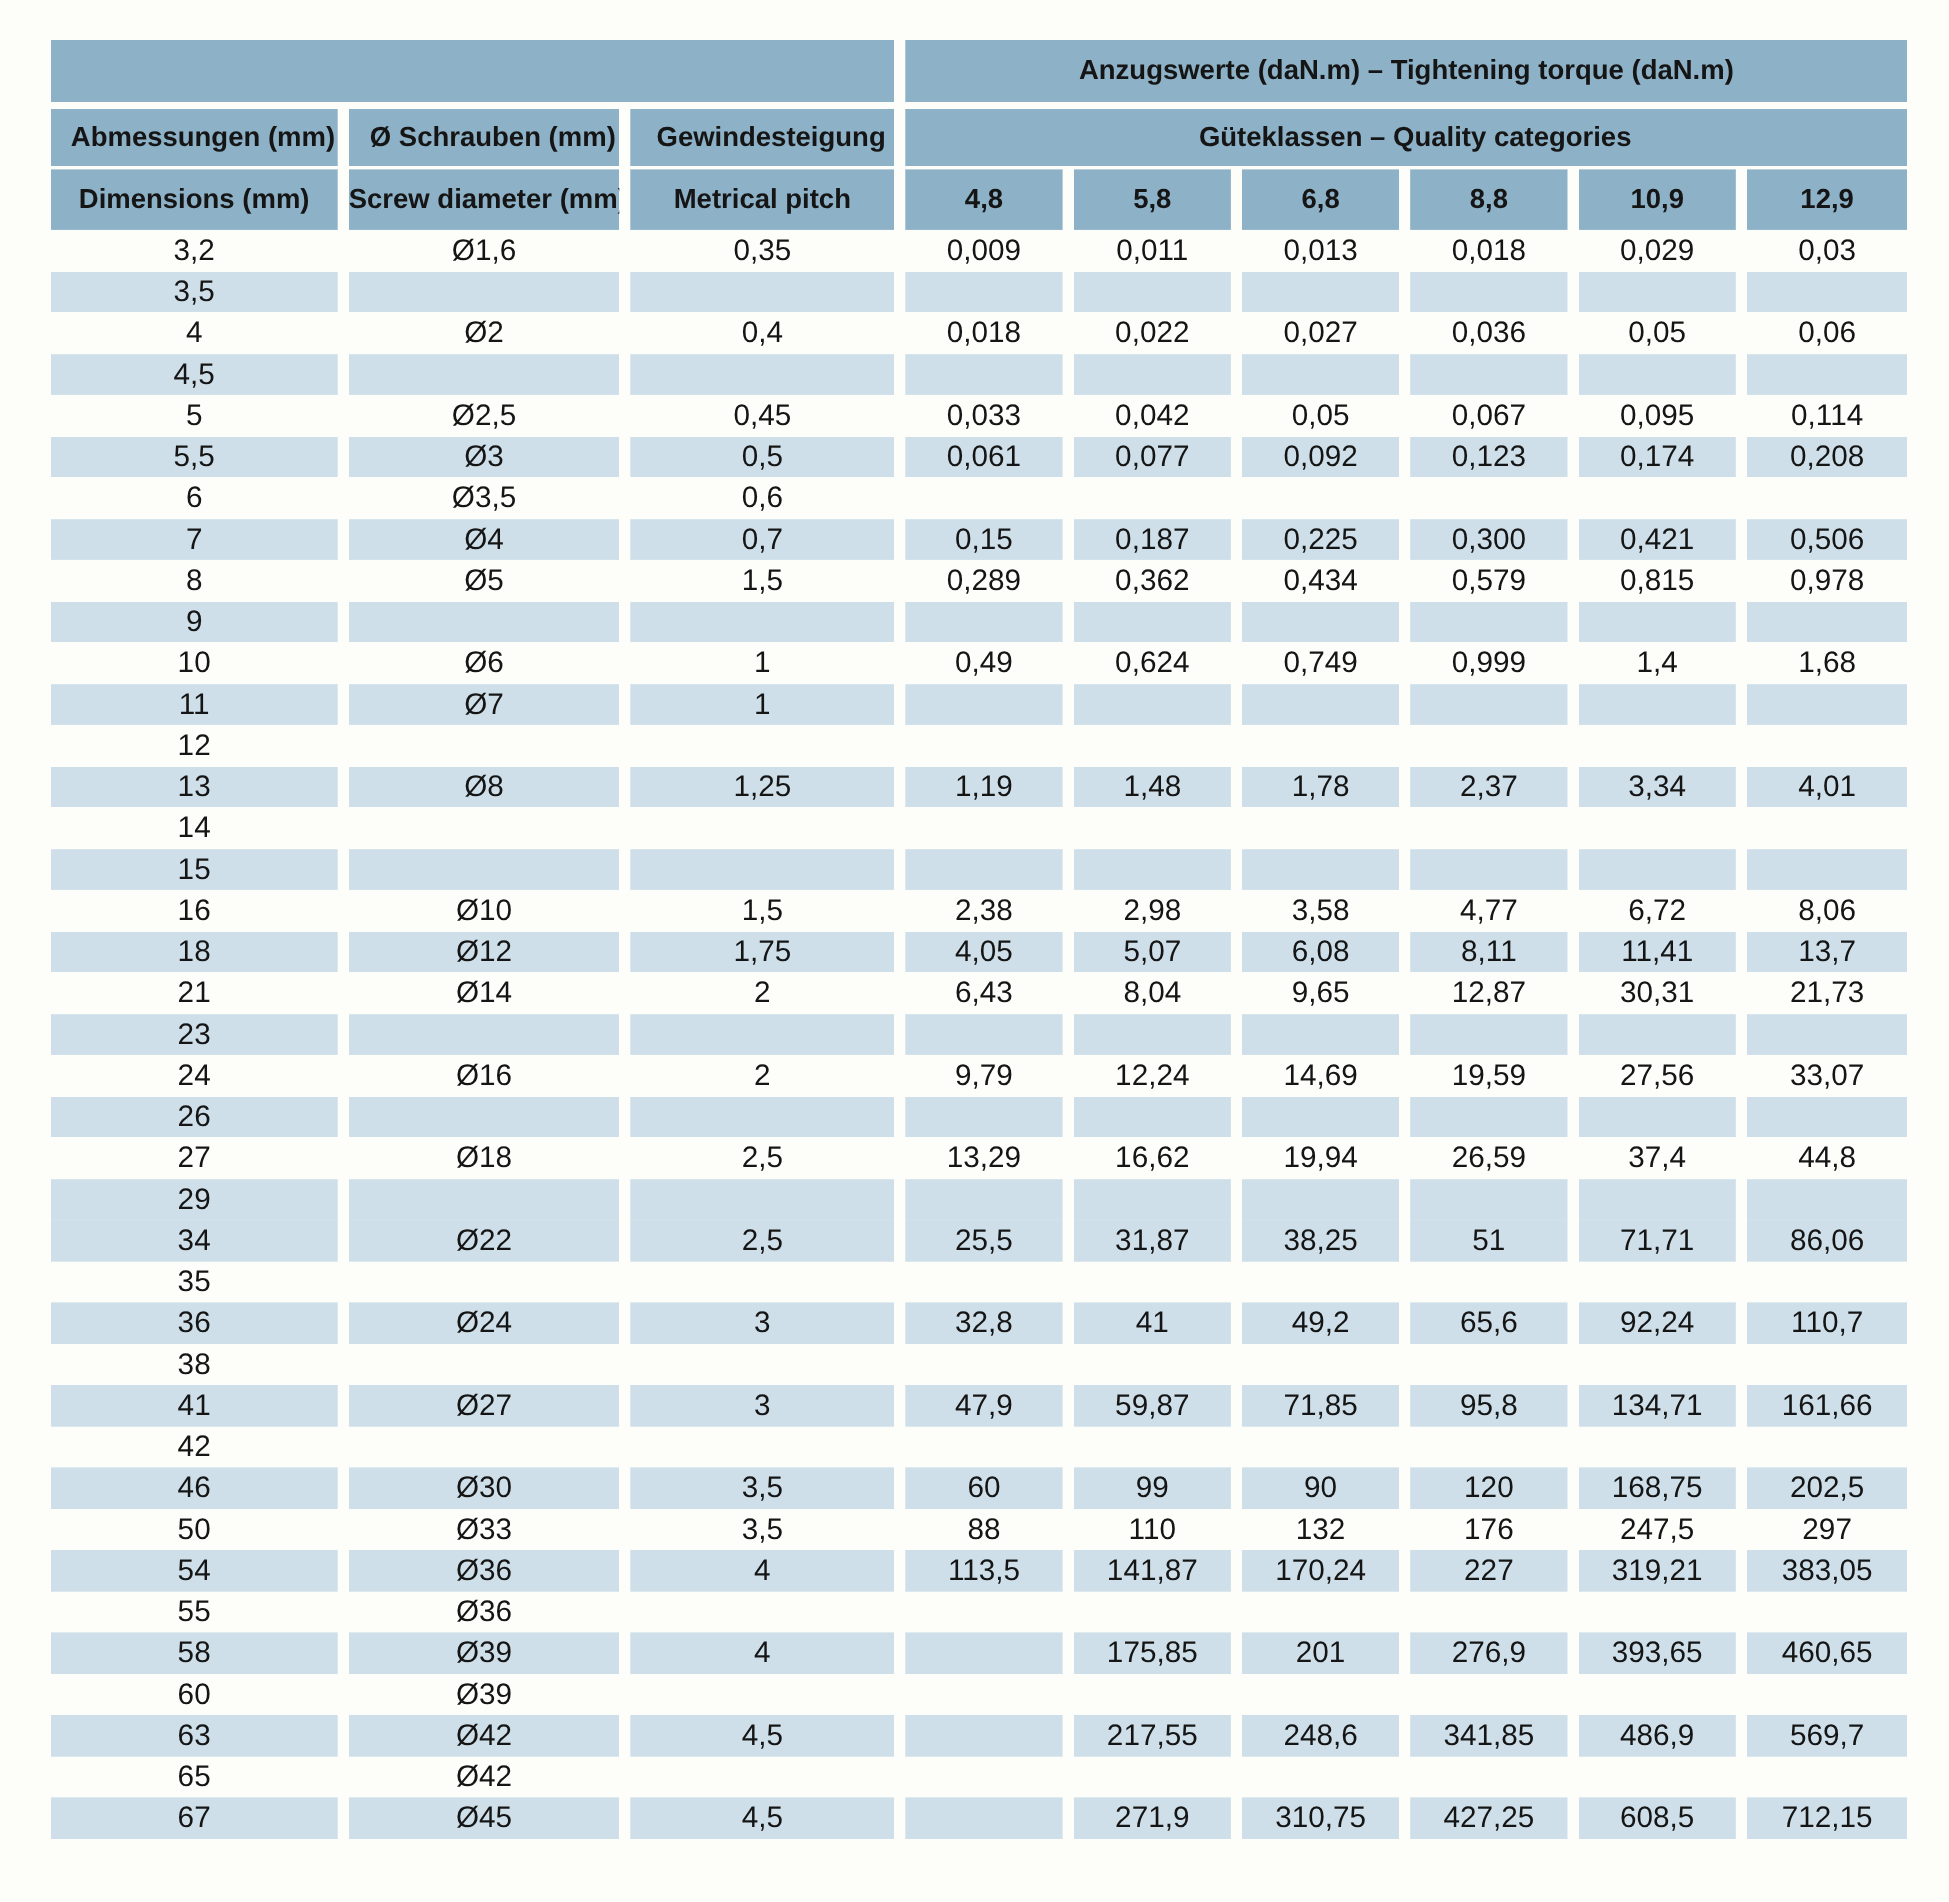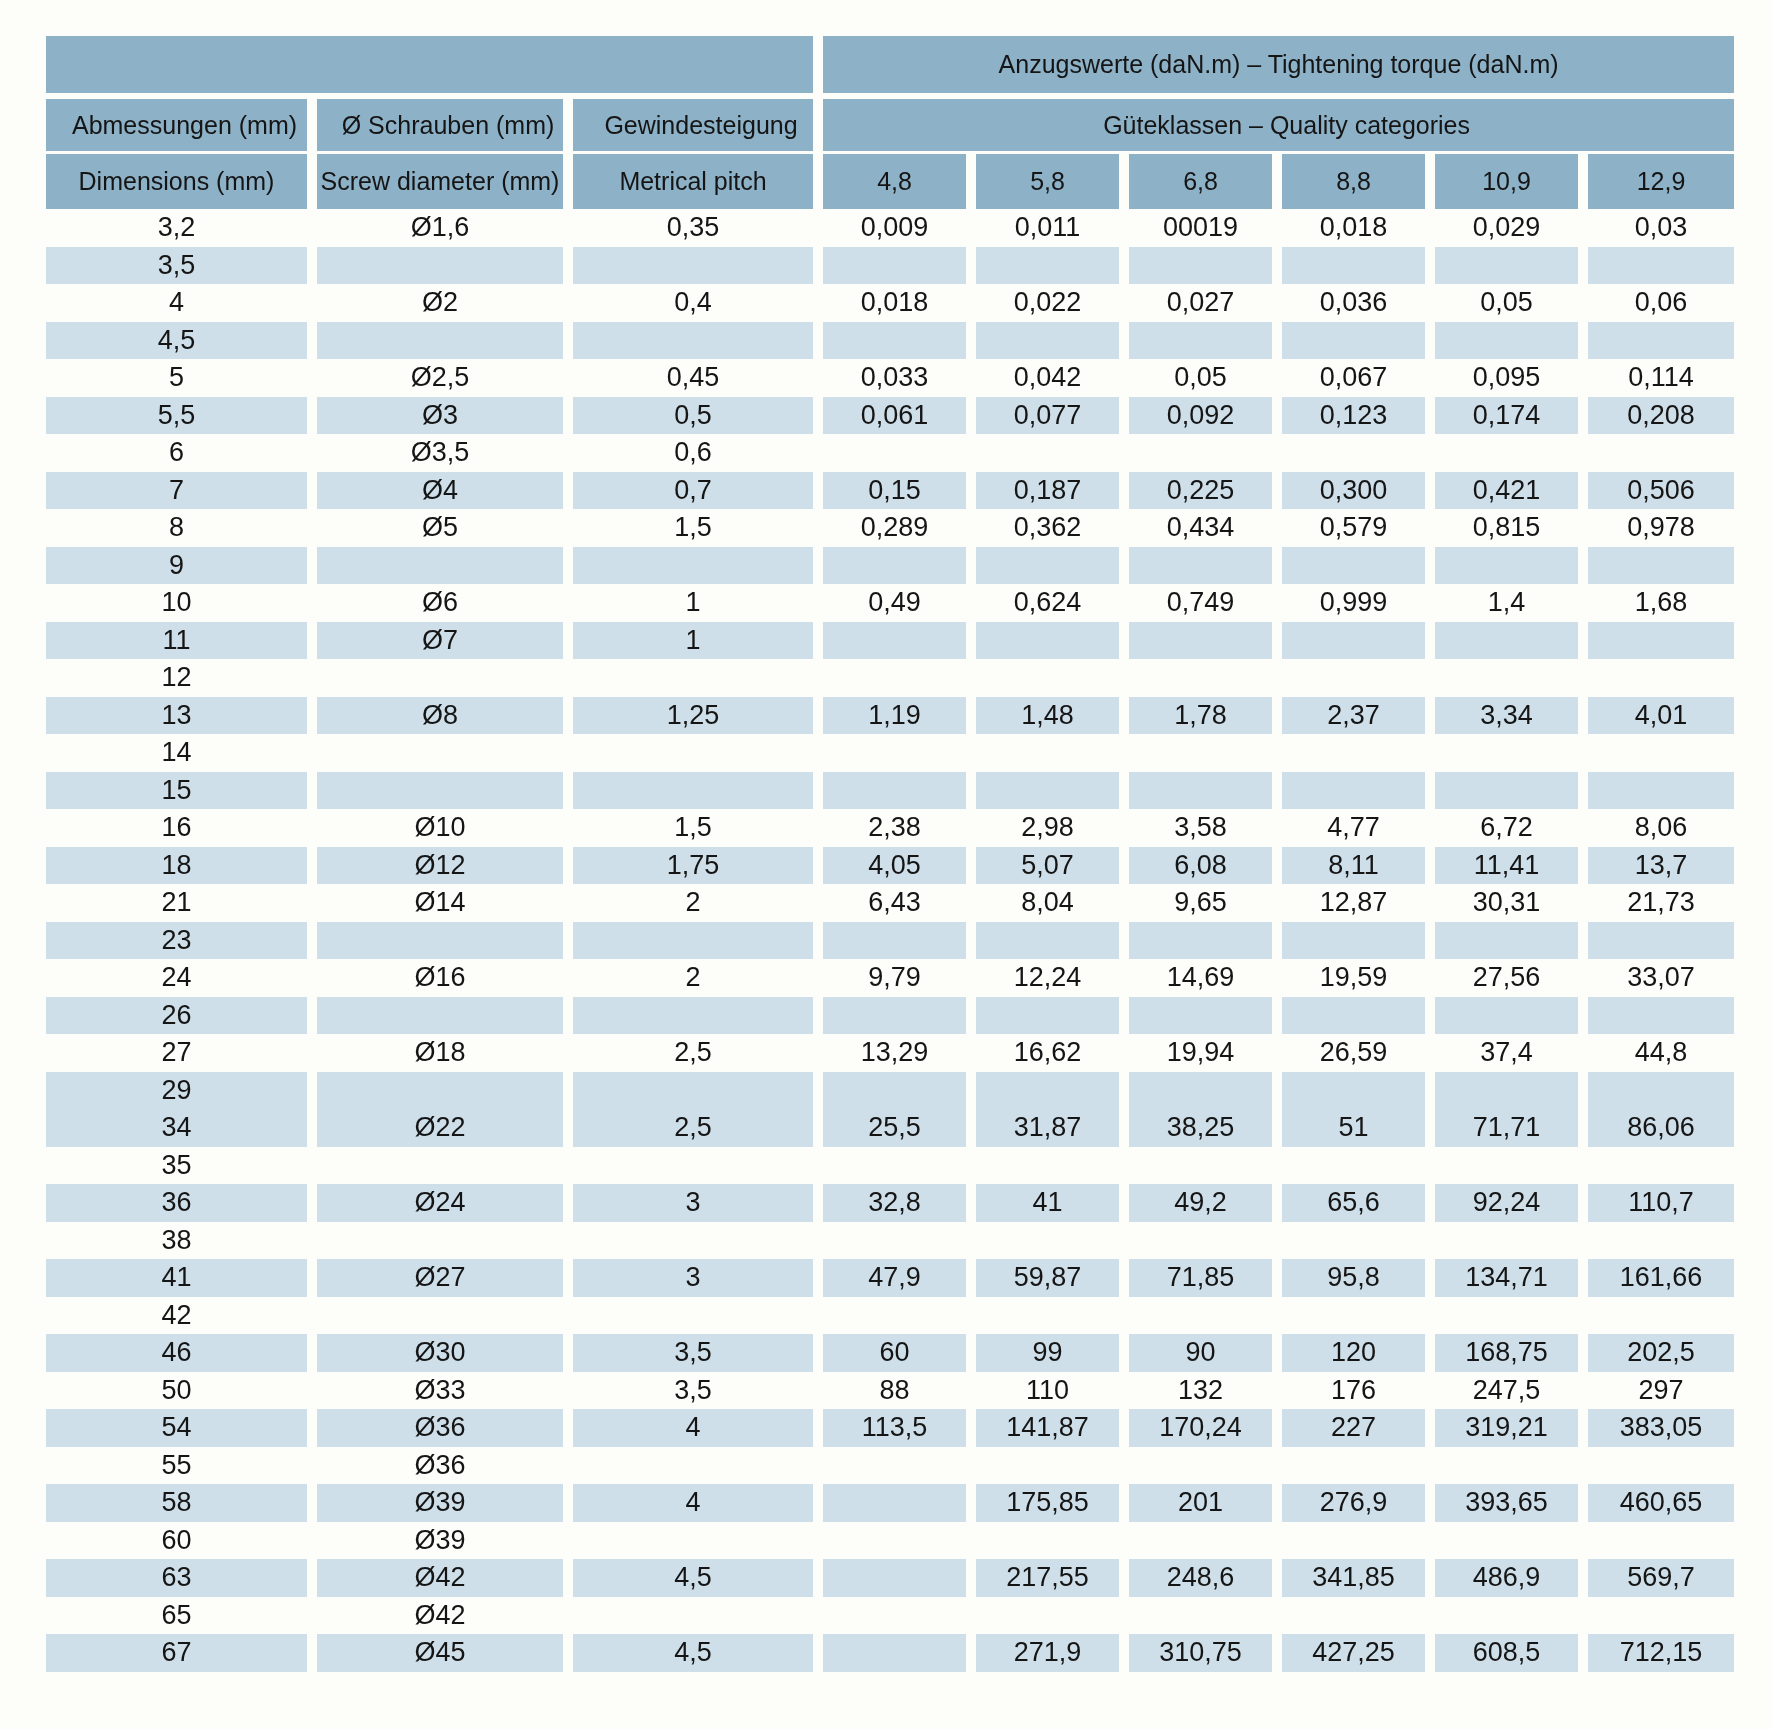--- a/index.html
+++ b/index.html
@@ -32,21 +32,21 @@
   th, td {
     padding: 0;
     margin: 0;
     text-align: center;
     vertical-align: middle;
     overflow: hidden;
     white-space: nowrap;
   }
   th.hdr {
     background: var(--header-bg);
-    font-weight: normal;
+    font-weight: bold;
     font-size: 25px;
     color: var(--text);
   }
   tr.h1 th { height: 57px; border-bottom: 6px solid var(--page-bg); }
   tr.h2 th { height: 52px; border-bottom: 3px solid var(--page-bg); padding-left: 16px; }
   tr.h3 th { height: 55px; }
   th.gap { border-right: 10px solid var(--page-bg); }
   tbody td {
     height: 37.5px;
     font-size: 27px;
@@ -93,21 +93,21 @@
       <th class="hdr">12,9</th>
     </tr>
   </thead>
   <tbody>
       <tr>
         <td class="gap">3,2</td>
         <td class="gap">Ø1,6</td>
         <td class="gap">0,35</td>
         <td class="gap">0,009</td>
         <td class="gap">0,011</td>
-        <td class="gap">00019</td>
+        <td class="gap">0,013</td>
         <td class="gap">0,018</td>
         <td class="gap">0,029</td>
         <td>0,03</td>
       </tr>
       <tr class="stripe">
         <td class="gap">3,5</td>
         <td class="gap"></td>
         <td class="gap"></td>
         <td class="gap"></td>
         <td class="gap"></td>

